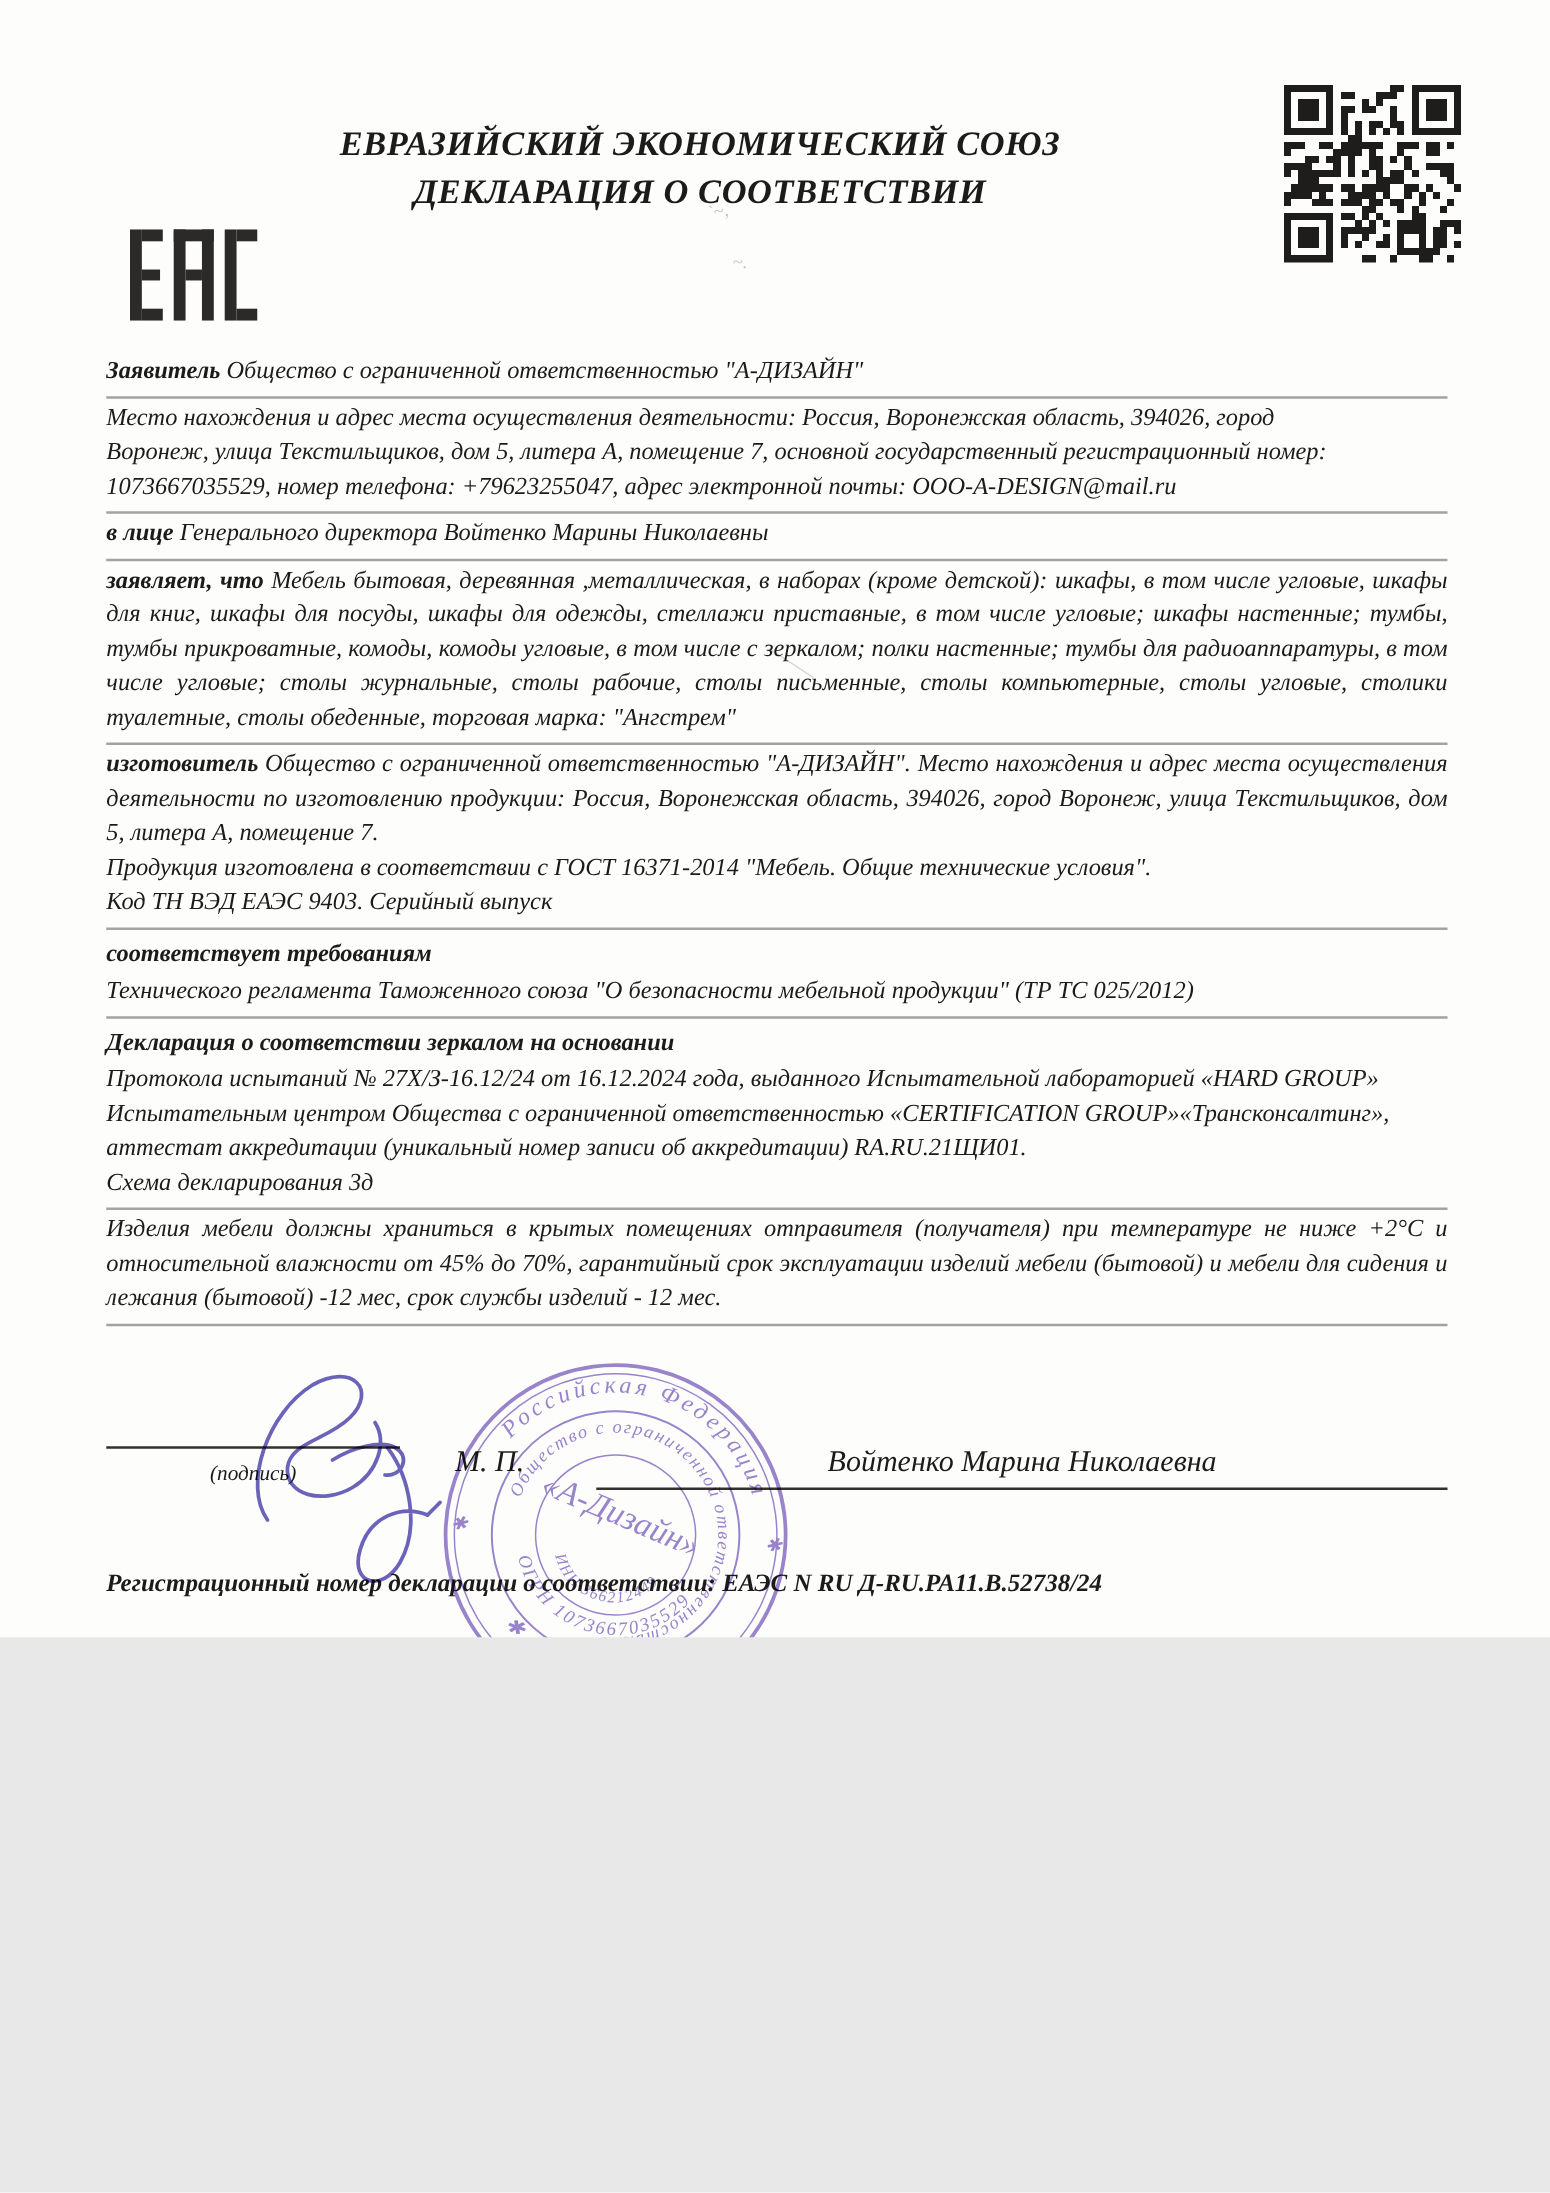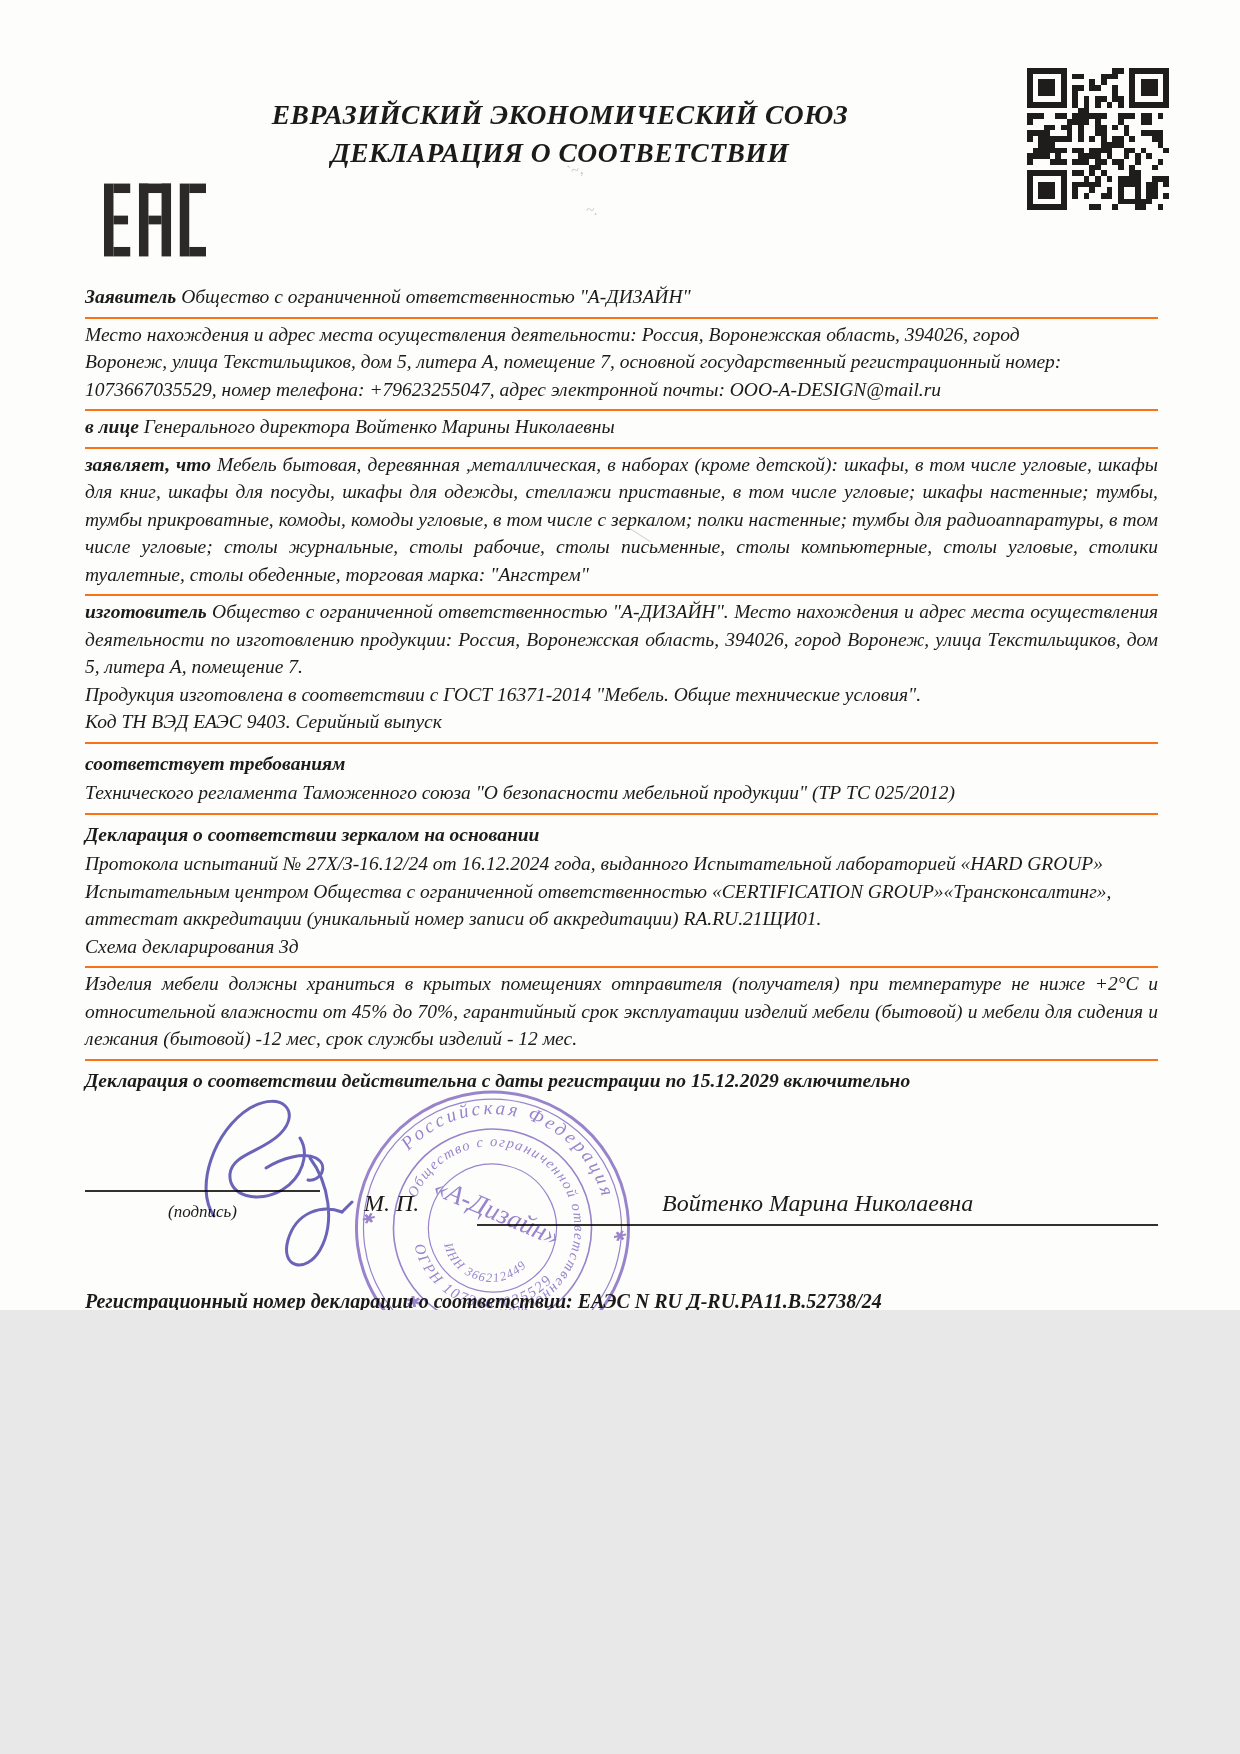--- a/index.html
+++ b/index.html
@@ -8,21 +8,21 @@
     background:#fdfdfc;overflow:hidden;
     font-family:"Liberation Serif","DejaVu Serif",serif;color:#1c1b1a;font-style:italic;
   }
   
   .title-block{position:absolute;left:85px;top:96px;width:950px;text-align:center;}
   .title-block div{font-weight:bold;font-size:27.5px;line-height:38px;letter-spacing:.5px;}
   .eac-logo{position:absolute;left:104px;top:178px;}
   .qr{position:absolute;left:1027px;top:68px;width:142px;height:142px;}
   
   .content{position:absolute;left:85px;top:281px;width:1073px;font-size:19.5px;line-height:27.5px;}
-  .row{border-bottom:2px solid #f97316;padding:2px 0 6px;}
+  .row{border-bottom:2px solid #a3a3a3;padding:2px 0 6px;}
   p{margin:0;}
   .lead{font-weight:bold;}
   .j{text-align:justify;}
   .heading{font-weight:bold;padding:4px 0 2px;}
   .mw1000{max-width:1000px;}
   .mw1045{max-width:1045px;}
   .mw1010{max-width:1010px;}
   .validity{font-weight:bold;padding-top:6px;}
   
   .sig-row{display:flex;margin-top:66px;align-items:flex-end;}
@@ -324,21 +324,20 @@
     <div class="row">
       <div class="heading">Декларация о соответствии зеркалом на основании</div>
       <p class="mw1045">Протокола испытаний № 27Х/З-16.12/24 от 16.12.2024 года, выданного Испытательной лабораторией «HARD GROUP» Испытательным центром Общества с ограниченной ответственностью «CERTIFICATION GROUP»«Трансконсалтинг», аттестат аккредитации (уникальный номер записи об аккредитации) RA.RU.21ЩИ01.</p>
       <p>Схема декларирования 3д</p>
     </div>
 
     <div class="row">
       <p class="j">Изделия мебели должны храниться в крытых помещениях отправителя (получателя) при температуре не ниже +2°С и относительной влажности от 45% до 70%, гарантийный срок эксплуатации изделий мебели (бытовой) и мебели для сидения и лежания (бытовой) -12 мес, срок службы изделий - 12 мес.</p>
     </div>
 
-    <p class="validity">Декларация о соответствии  действительна с даты регистрации по 15.12.2029 включительно</p>
 
     <div class="sig-row">
       <div class="sig-col col-sign">
         <div class="sig-space"></div>
         <div class="sig-line"></div>
         <div class="sig-caption">(подпись)</div>
       </div>
       <div class="col-mp">М. П.</div>
       <div class="sig-col col-name">
         <div class="name">Войтенко Марина Николаевна</div>

